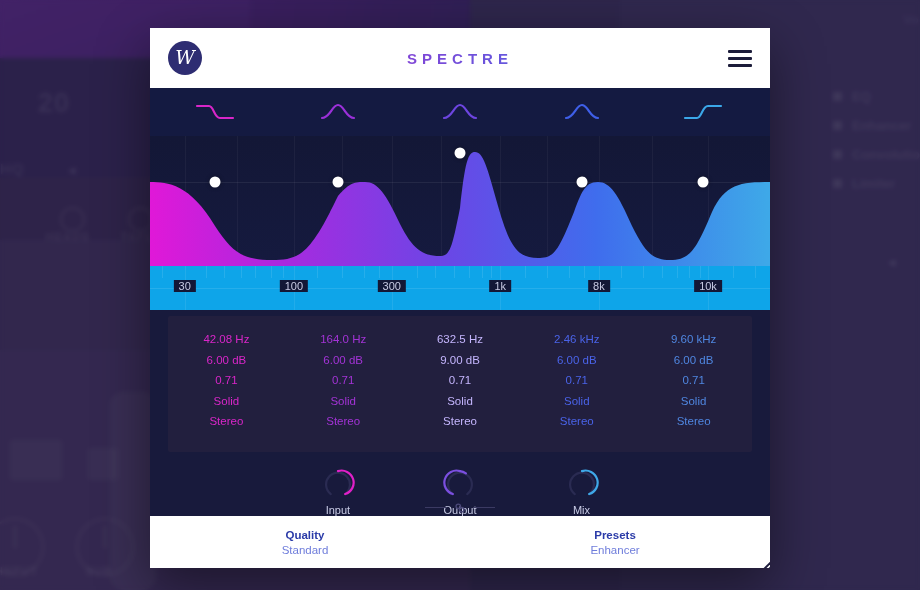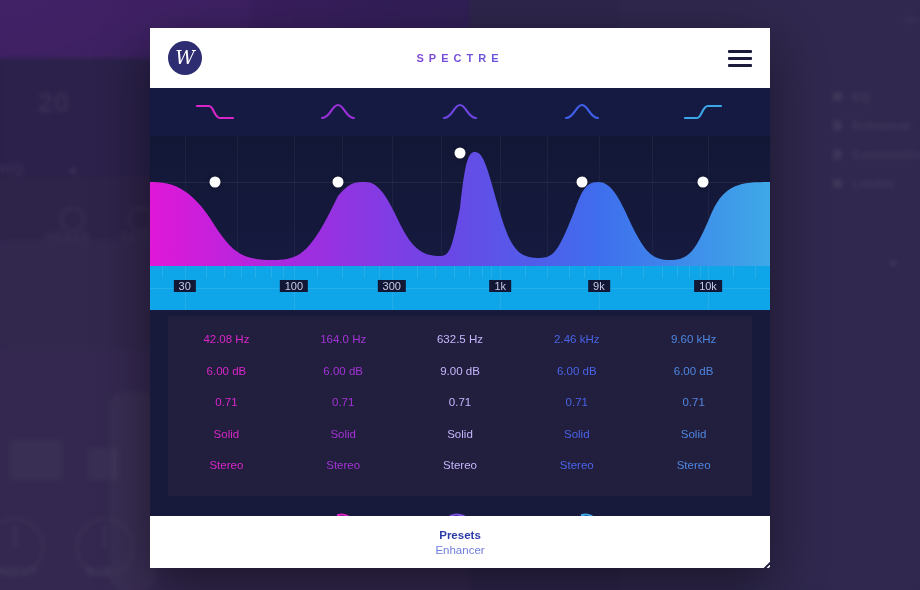--- a/index.html
+++ b/index.html
@@ -97,21 +97,21 @@
     width:34px; height:34px; border-radius:50%;
     background:#2e2d72; display:flex; align-items:center; justify-content:center;
     flex:0 0 auto;
   }
   .logo span{
     font-family:"DejaVu Serif", serif; font-style:italic; color:#fff;
     font-size:19px; line-height:1; padding-bottom:2px;
   }
   .title{
     position:absolute; left:0; right:0; text-align:center;
-    font-size:11px; font-weight:700; letter-spacing:5px;
+    font-size:15px; font-weight:700; letter-spacing:5px;
     background:linear-gradient(90deg,#d633d6 0%,#8b3fd4 35%,#5a5ee0 65%,#4f9be8 100%);
     -webkit-background-clip:text; background-clip:text;
     -webkit-text-fill-color:transparent; color:#7a4fd0;
   }
   .burger{
     margin-left:auto; width:24px; display:flex; flex-direction:column;
     gap:4px; cursor:pointer; z-index:2;
   }
   .burger i{ display:block; height:3px; background:#1c1c3a; border-radius:1px; }
 
@@ -168,21 +168,21 @@
     background:#181a3c; padding:10px 18px 14px; position:relative;
   }
   .pcard{
     position:absolute; left:18px; top:6px; right:18px; bottom:6px;
     background:#221f3e; border-radius:2px;
   }
   .prow{
     position:relative; display:flex; padding:12px 0 14px; z-index:2;
   }
   .pcol{
-    flex:1; text-align:center; display:flex; flex-direction:column; gap:16px;
+    flex:1; text-align:center; display:flex; flex-direction:column; gap:5px;
     cursor:pointer;
   }
   .pcol div{ font-size:11.5px; line-height:1.35; }
 
   
   .knobs{
     height:72px; background:#181a3c; position:relative;
   }
   .knob-wrap{
     position:absolute; top:8px; transform:translateX(-50%);
@@ -390,21 +390,21 @@
     <div class="tick" style="left:87%"></div>
     <div class="tick" style="left:88.7%"></div>
     <div class="tick major" style="left:90%"></div>
     <div class="tick" style="left:94%"></div>
     <div class="tick" style="left:97.5%"></div>
 
     <div class="axis-lbl" style="left:5.6%">30</div>
     <div class="axis-lbl" style="left:23.2%">100</div>
     <div class="axis-lbl" style="left:39%">300</div>
     <div class="axis-lbl" style="left:56.5%">1k</div>
-    <div class="axis-lbl" style="left:72.4%">9k</div>
+    <div class="axis-lbl" style="left:72.4%">8k</div>
     <div class="axis-lbl" style="left:90%">10k</div>
   </div>
 
   <div class="params">
     <div class="pcard"></div>
     <div class="prow">
       <div class="pcol" style="color:#d926c9">
         <div>42.08 Hz</div>
         <div>6.00 dB</div>
         <div>0.71</div>
@@ -479,20 +479,24 @@
       <svg width="12" height="12" viewBox="0 0 14 14">
         <circle cx="5" cy="5" r="2.6" fill="none" stroke="#4a4878" stroke-width="1.5"></circle>
         <circle cx="9" cy="9" r="2.6" fill="none" stroke="#4a4878" stroke-width="1.5"></circle>
       </svg>
       <span class="dash"></span>
     </div>
   </div>
 
   <div class="foot">
     <div class="fcol">
+      <span class="ft">Quality</span>
+      <span class="fv">Standard</span>
+    </div>
+    <div class="fcol">
       <span class="ft">Presets</span>
       <span class="fv">Enhancer</span>
     </div>
     <div class="grip">
       <i style="bottom:3px;"></i>
         <i style="bottom:8px;"></i>
         <i style="bottom:13px;"></i>
     </div>
   </div>
 

